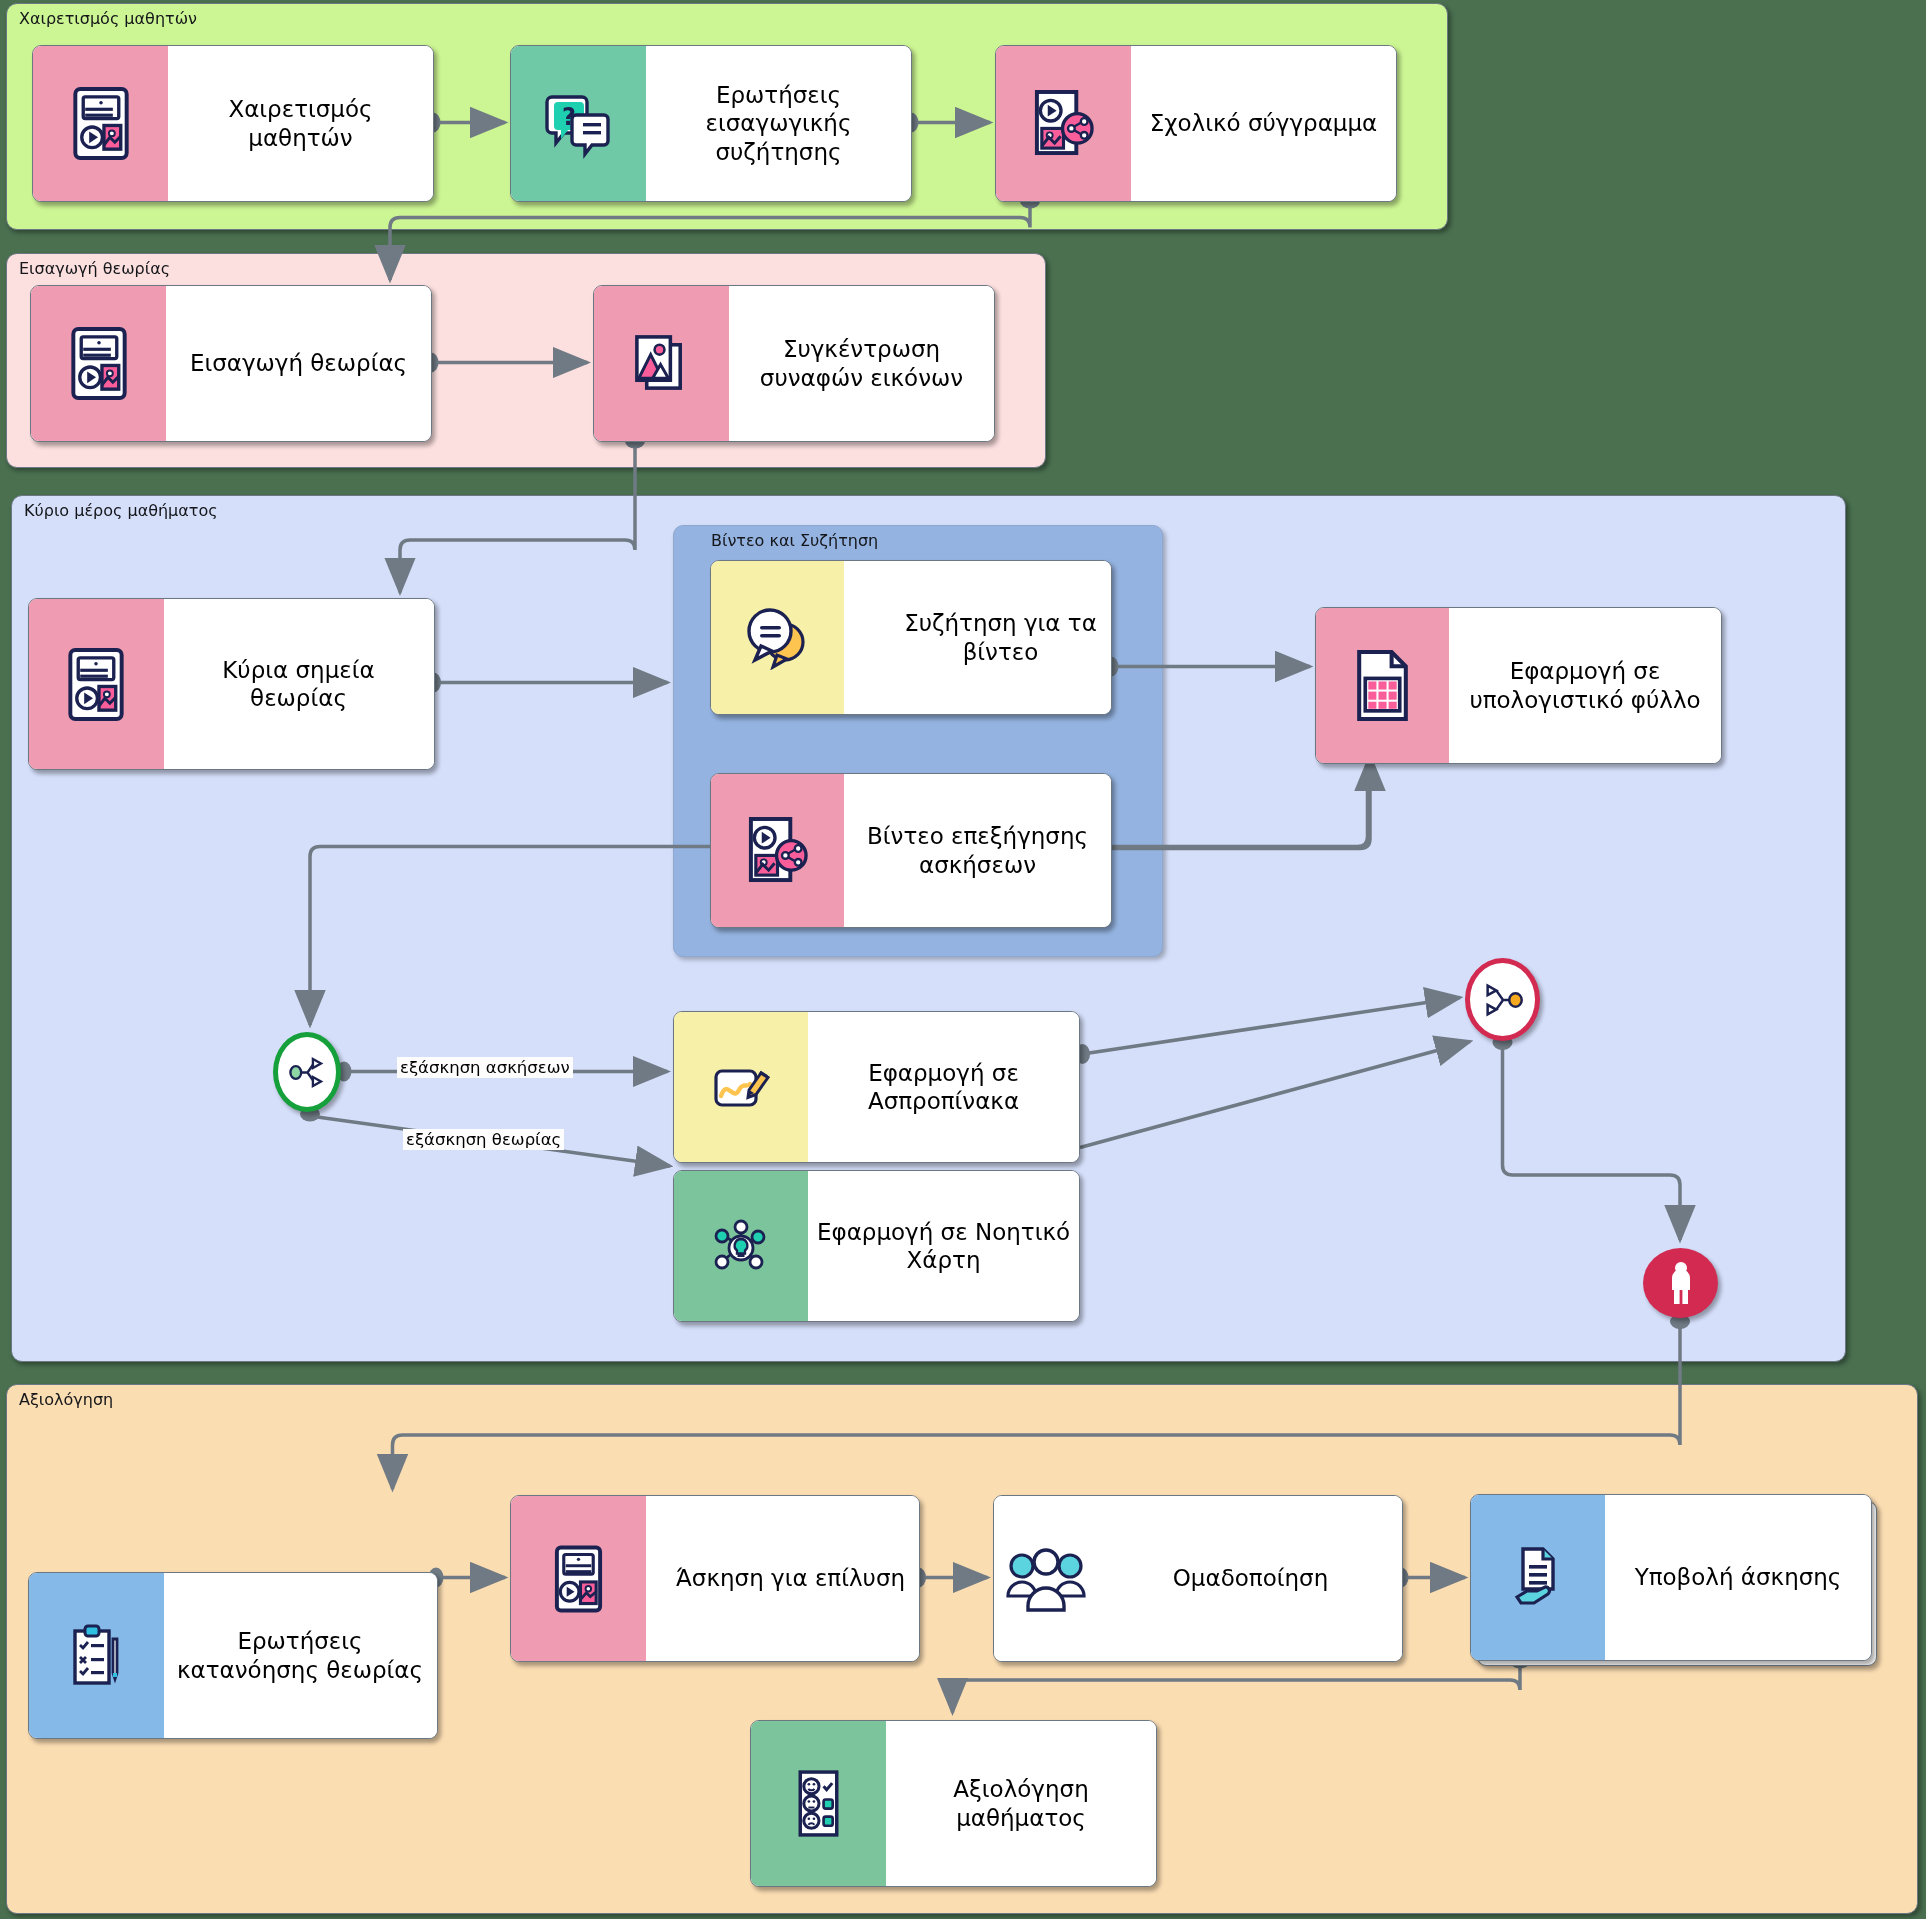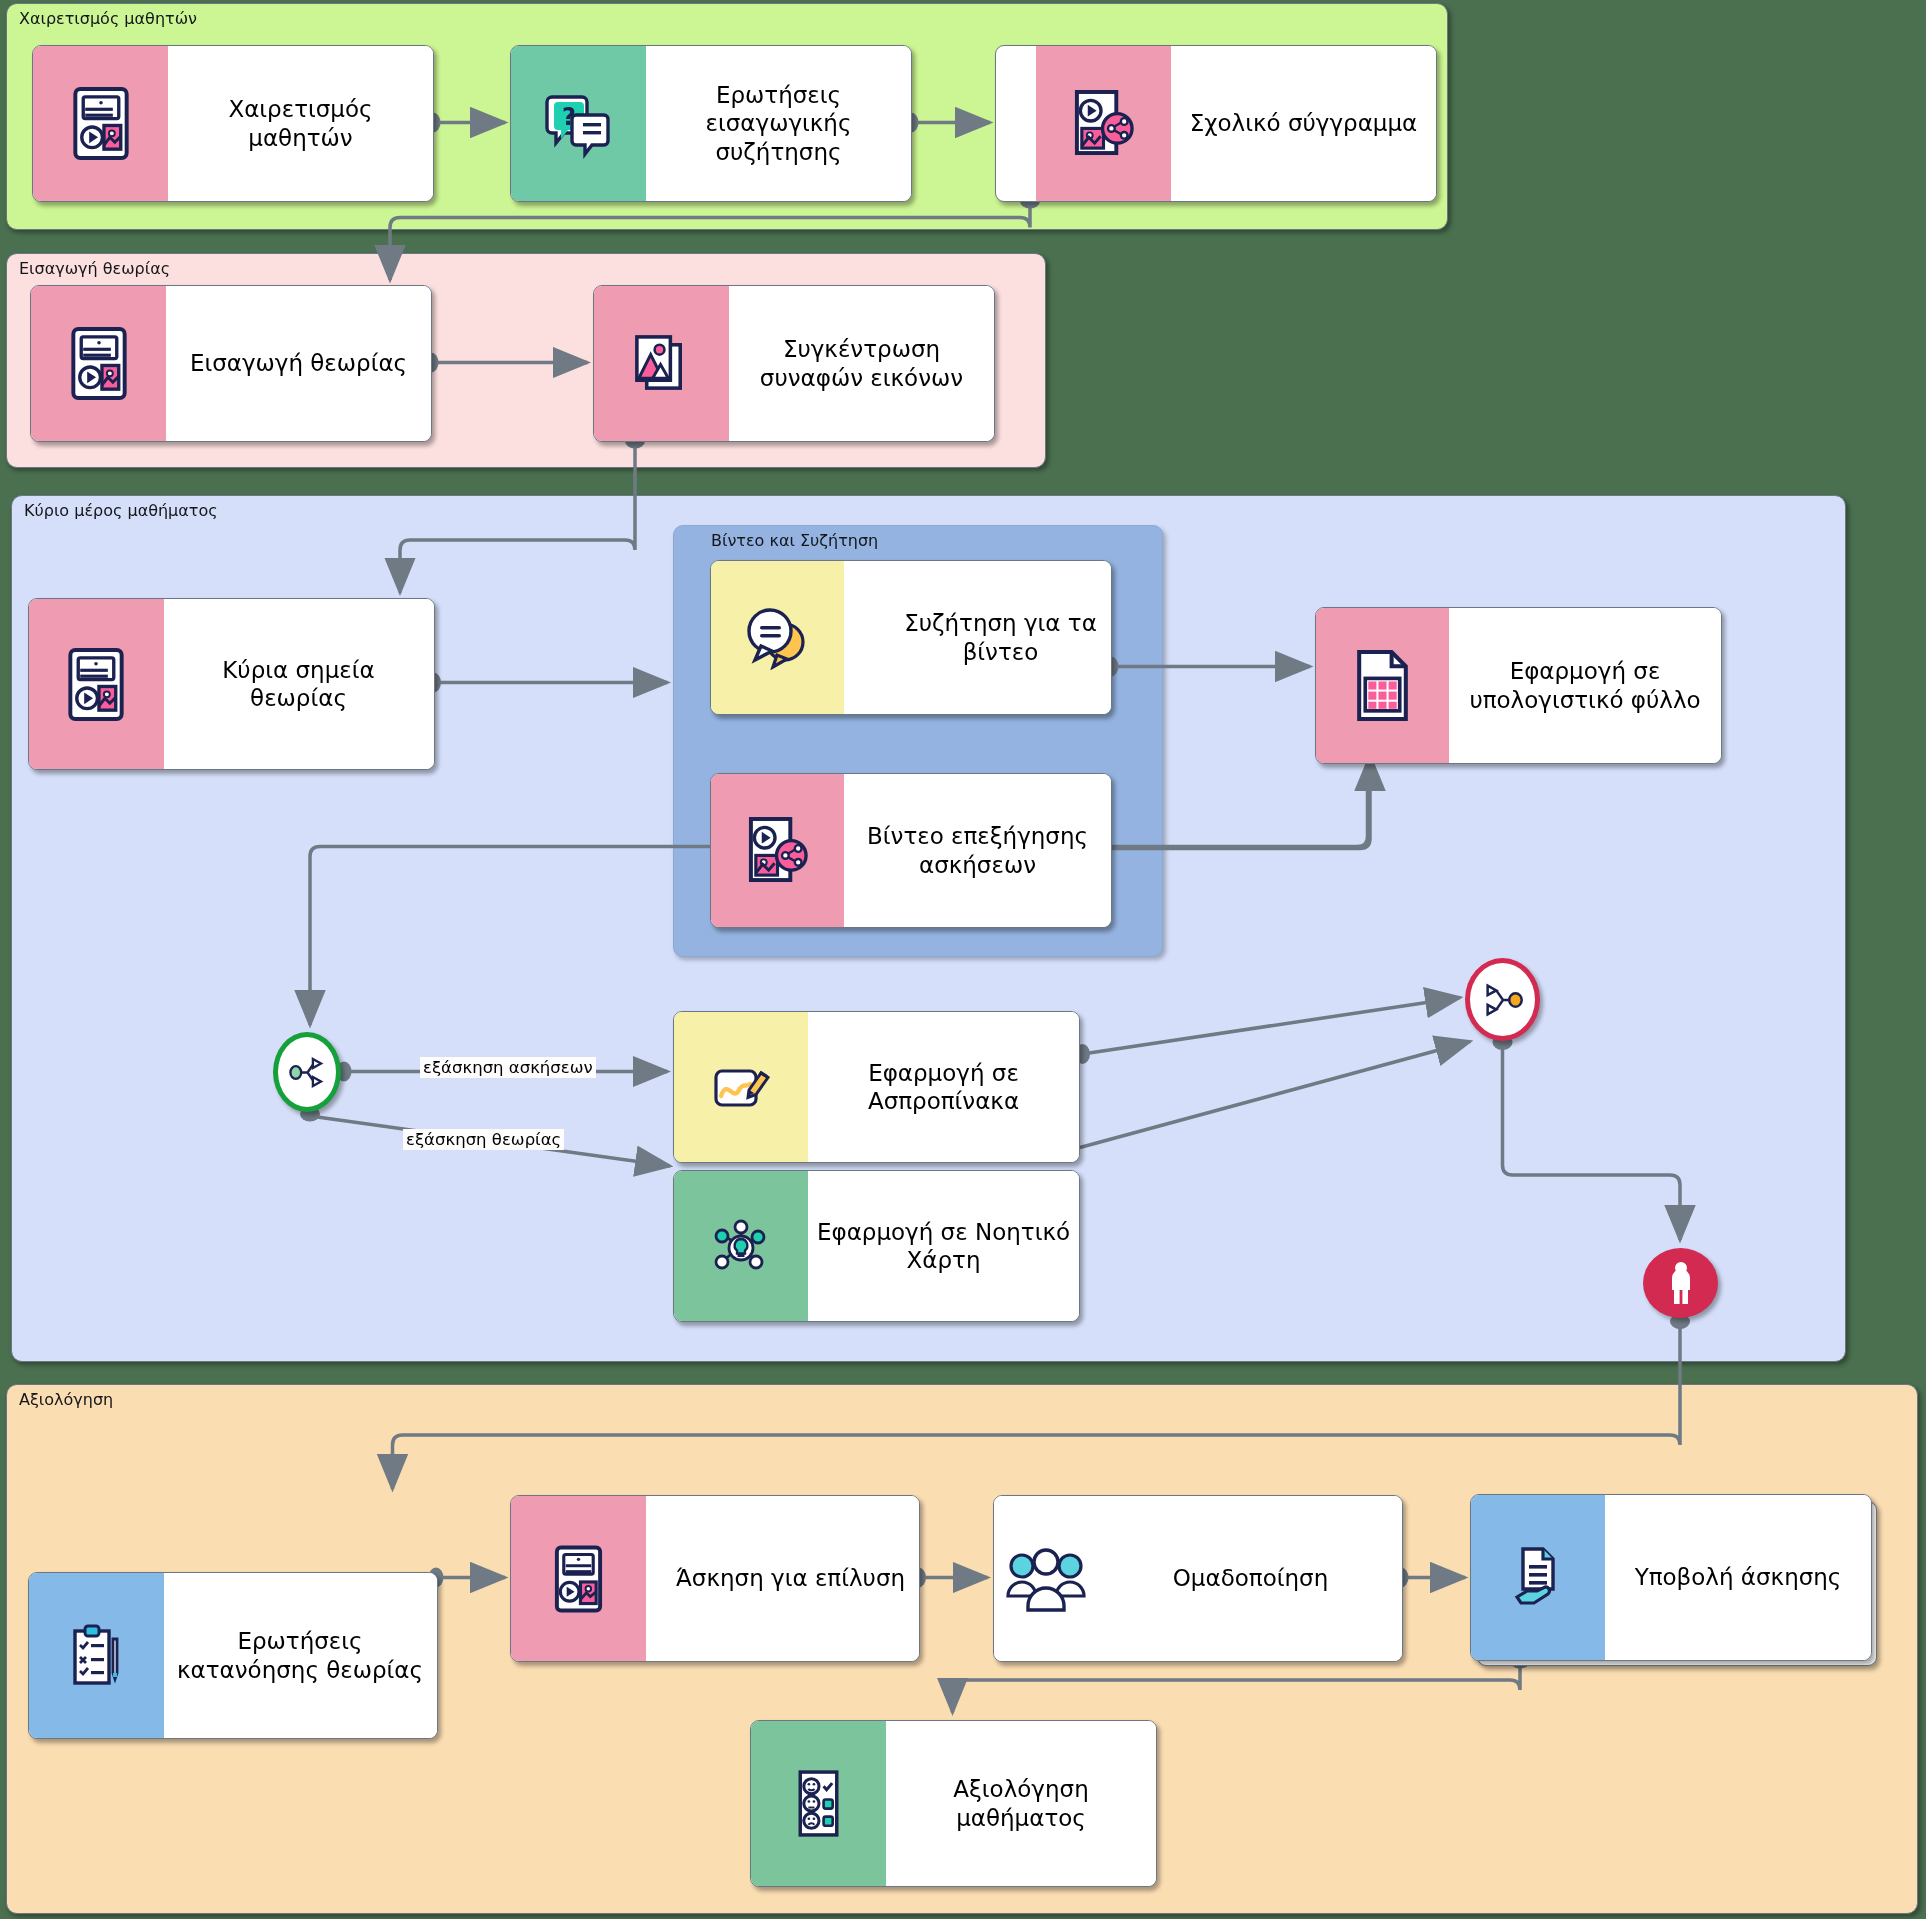--- a/index.html
+++ b/index.html
@@ -135,21 +135,21 @@
         <path d="M14 13 h22 a4 4 0 0 1 4 4 v20 a4 4 0 0 1 -4 4 h-12 l-7 9 v-9 h-3 a4 4 0 0 1 -4 -4 v-20 a4 4 0 0 1 4 -4 z" fill="#1ecfb0"></path>
         <text x="25" y="36" font-size="24" font-family="DejaVu Sans, sans-serif" fill="#1b2150" text-anchor="middle" font-weight="bold">?</text>
         <path d="M32 26 h28 a4 4 0 0 1 4 4 v22 a4 4 0 0 1 -4 4 h-12 l-7 9 v-9 h-9 a4 4 0 0 1 -4 -4 v-22 a4 4 0 0 1 4 -4 z" fill="#fff" stroke="#1b2150" stroke-width="3.4"></path>
         <rect x="39" y="34" width="18" height="3.4" fill="#1b2150"></rect>
         <rect x="39" y="42" width="18" height="3.4" fill="#1b2150"></rect>
       </svg>
     </div>
     <div class="label-cell">Ερωτήσεις εισαγωγικής συζήτησης</div>
   </div>
 
-  <div class="task" style="left:995px;top:45px;width:400px;height:155px;padding-left:40px;">
+  <div class="task" style="left:995px;top:45px;width:400px;height:155px;">
     <div class="icon-cell" style="width:135px;background:#ef9bb1;">
       <svg class="gly" width="65" height="73" viewBox="0 0 66 74">
         <rect x="6" y="5" width="40" height="62" fill="#fff" stroke="#1b2150" stroke-width="4"></rect>
         <circle cx="20" cy="24" r="10.5" fill="#fff" stroke="#1b2150" stroke-width="3.4"></circle>
         <path d="M17 18 L26 24 L17 30 Z" fill="#1b2150"></path>
         <rect x="11" y="42" width="22" height="20" fill="#f95e9a" stroke="#1b2150" stroke-width="3.2"></rect>
         <circle cx="19" cy="49" r="3" fill="#fff" stroke="#1b2150" stroke-width="2"></circle>
         <path d="M11 60 l7 -9 l6 6 l6 -7" fill="none" stroke="#1b2150" stroke-width="3"></path>
         <circle cx="47" cy="42" r="15" fill="#f95e9a" stroke="#1b2150" stroke-width="3.4"></circle>
         <circle cx="54" cy="35" r="3.4" fill="#fff" stroke="#1b2150" stroke-width="2.4"></circle>
@@ -325,21 +325,21 @@
         <circle cx="11" cy="46" r="6" fill="#fff" stroke="#1b2150" stroke-width="2.8"></circle>
         <circle cx="45" cy="46" r="6" fill="#fff" stroke="#1b2150" stroke-width="2.8"></circle>
         <circle cx="30" cy="32" r="12" fill="#fff" stroke="#1b2150" stroke-width="2.8"></circle>
         <path d="M30 23 a6.5 6.5 0 0 1 4 11.5 v3 h-8 v-3 a6.5 6.5 0 0 1 4 -11.5 z" fill="#1ecfb0" stroke="#1b2150" stroke-width="2.4"></path>
         <rect x="26.5" y="38" width="7" height="3" fill="#1b2150"></rect>
       </svg>
     </div>
     <div class="label-cell">Εφαρμογή σε Νοητικό Χάρτη</div>
   </div>
 
-  <div class="edge-label" style="left:420px;top:1057px;text-align:right;">εξάσκηση ασκήσεων</div>
+  <div class="edge-label" style="left:397px;top:1057px;text-align:right;">εξάσκηση ασκήσεων</div>
   <div class="edge-label" style="left:403px;top:1129px;">εξάσκηση θεωρίας</div>
 
   <div class="pool" style="left:6px;top:1384px;width:1910px;height:528px;background:#fbddb2;">
     <span class="pool-title">Αξιολόγηση</span>
   </div>
 
   <div class="task" style="left:27.5px;top:1572px;width:408px;height:165px;">
     <div class="icon-cell" style="width:135px;background:#85b9e8;">
       <svg class="gly" width="58" height="70" viewBox="0 0 58 70">
         <rect x="8" y="10" width="34" height="52" fill="#fff" stroke="#1b2150" stroke-width="3.4"></rect>

